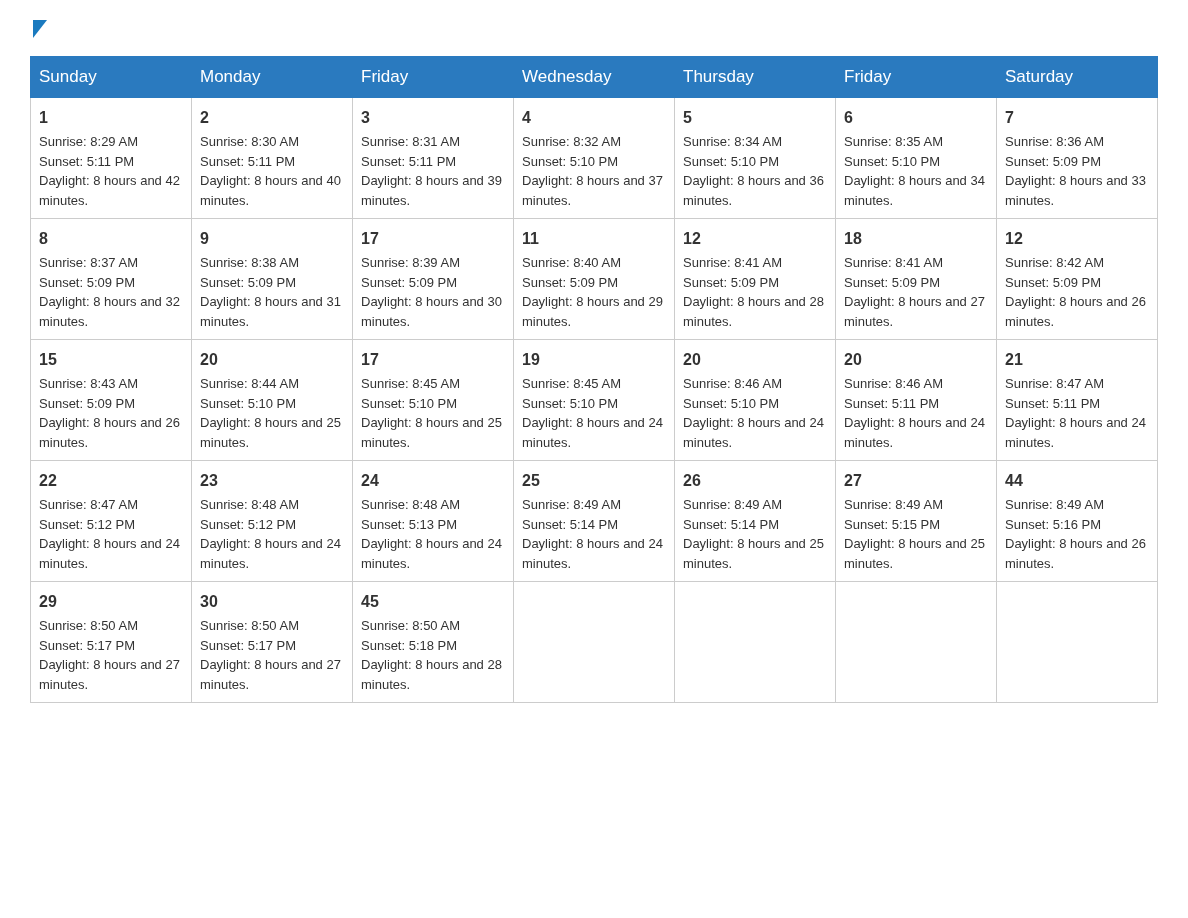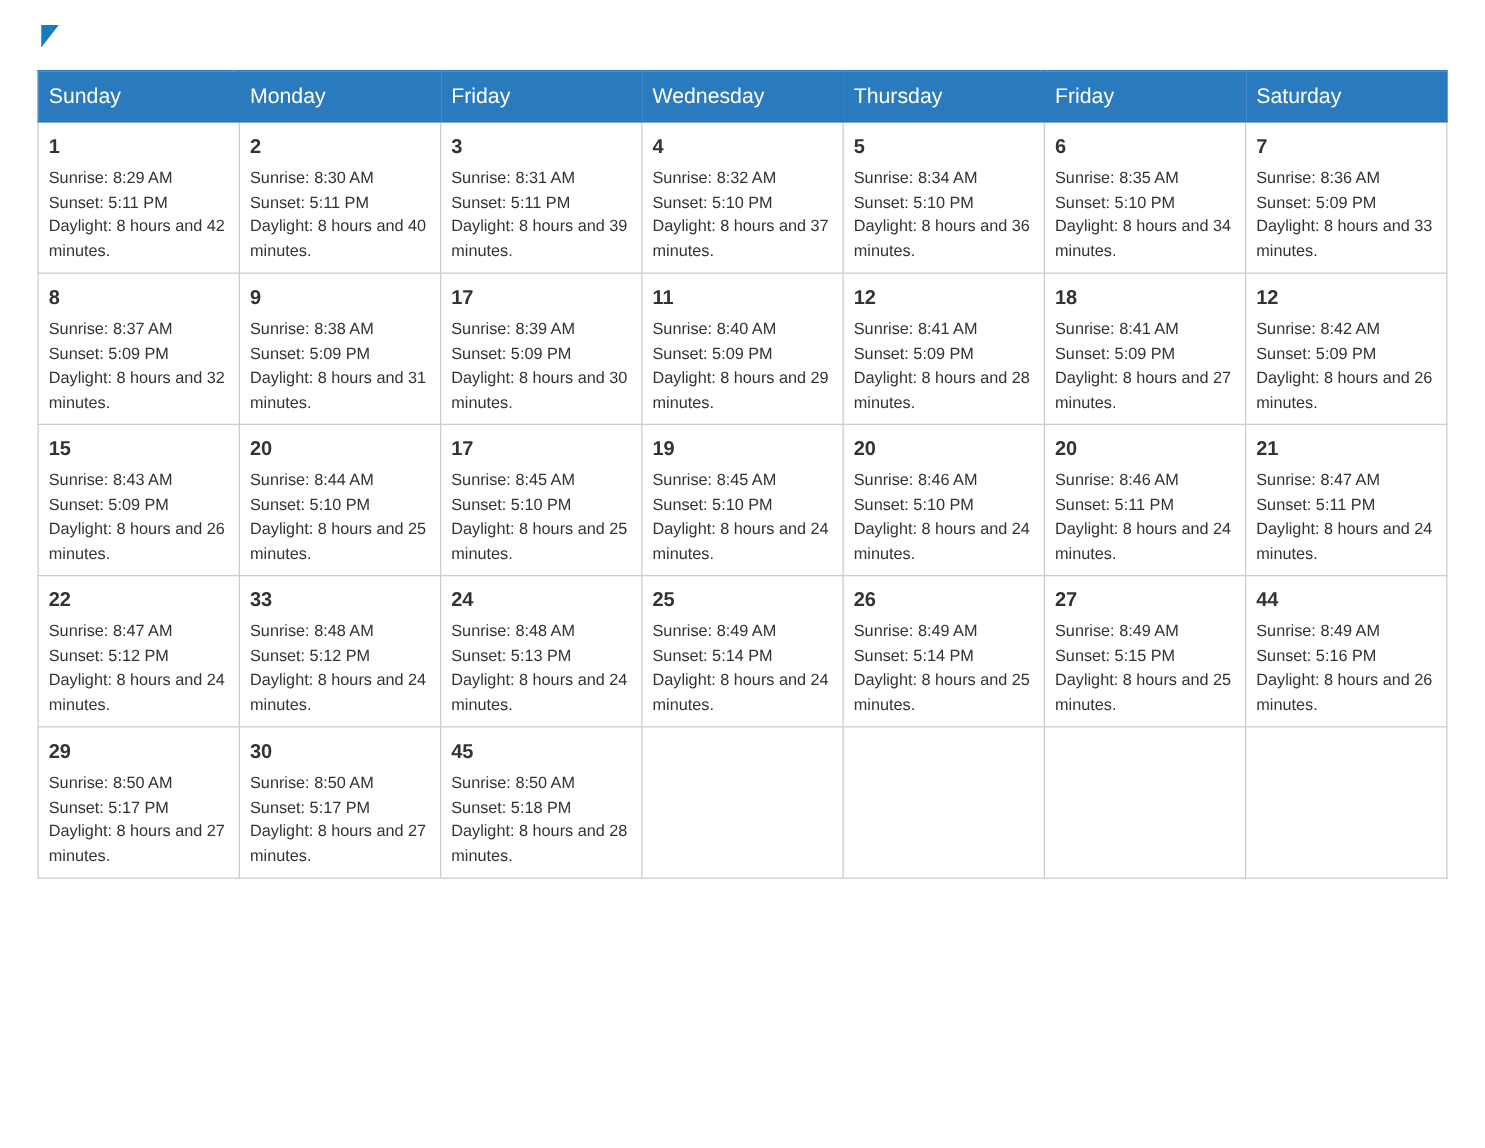--- a/index.html
+++ b/index.html
@@ -154,21 +154,21 @@
         <td><span class="day-number">15</span>Sunrise: 8:43 AM<br>Sunset: 5:09 PM<br>Daylight: 8 hours and 26 minutes.</td>
         <td><span class="day-number">20</span>Sunrise: 8:44 AM<br>Sunset: 5:10 PM<br>Daylight: 8 hours and 25 minutes.</td>
         <td><span class="day-number">17</span>Sunrise: 8:45 AM<br>Sunset: 5:10 PM<br>Daylight: 8 hours and 25 minutes.</td>
         <td><span class="day-number">19</span>Sunrise: 8:45 AM<br>Sunset: 5:10 PM<br>Daylight: 8 hours and 24 minutes.</td>
         <td><span class="day-number">20</span>Sunrise: 8:46 AM<br>Sunset: 5:10 PM<br>Daylight: 8 hours and 24 minutes.</td>
         <td><span class="day-number">20</span>Sunrise: 8:46 AM<br>Sunset: 5:11 PM<br>Daylight: 8 hours and 24 minutes.</td>
         <td><span class="day-number">21</span>Sunrise: 8:47 AM<br>Sunset: 5:11 PM<br>Daylight: 8 hours and 24 minutes.</td>
       </tr>
       <tr>
         <td><span class="day-number">22</span>Sunrise: 8:47 AM<br>Sunset: 5:12 PM<br>Daylight: 8 hours and 24 minutes.</td>
-        <td><span class="day-number">33</span>Sunrise: 8:48 AM<br>Sunset: 5:12 PM<br>Daylight: 8 hours and 24 minutes.</td>
+        <td><span class="day-number">23</span>Sunrise: 8:48 AM<br>Sunset: 5:12 PM<br>Daylight: 8 hours and 24 minutes.</td>
         <td><span class="day-number">24</span>Sunrise: 8:48 AM<br>Sunset: 5:13 PM<br>Daylight: 8 hours and 24 minutes.</td>
         <td><span class="day-number">25</span>Sunrise: 8:49 AM<br>Sunset: 5:14 PM<br>Daylight: 8 hours and 24 minutes.</td>
         <td><span class="day-number">26</span>Sunrise: 8:49 AM<br>Sunset: 5:14 PM<br>Daylight: 8 hours and 25 minutes.</td>
         <td><span class="day-number">27</span>Sunrise: 8:49 AM<br>Sunset: 5:15 PM<br>Daylight: 8 hours and 25 minutes.</td>
         <td><span class="day-number">44</span>Sunrise: 8:49 AM<br>Sunset: 5:16 PM<br>Daylight: 8 hours and 26 minutes.</td>
       </tr>
       <tr>
         <td><span class="day-number">29</span>Sunrise: 8:50 AM<br>Sunset: 5:17 PM<br>Daylight: 8 hours and 27 minutes.</td>
         <td><span class="day-number">30</span>Sunrise: 8:50 AM<br>Sunset: 5:17 PM<br>Daylight: 8 hours and 27 minutes.</td>
         <td><span class="day-number">45</span>Sunrise: 8:50 AM<br>Sunset: 5:18 PM<br>Daylight: 8 hours and 28 minutes.</td>

